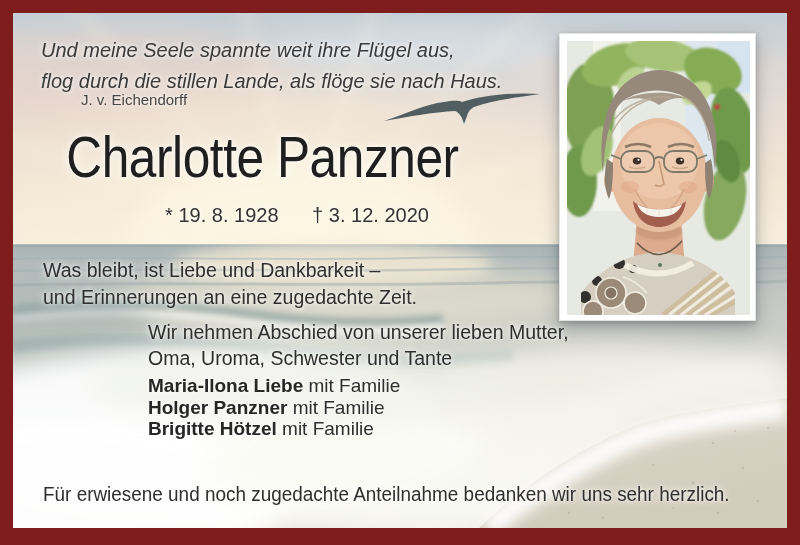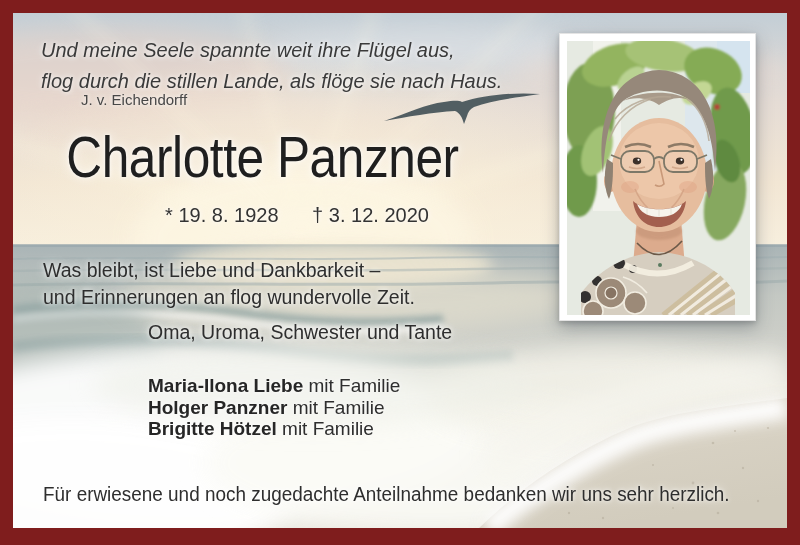--- a/index.html
+++ b/index.html
@@ -154,24 +154,25 @@
     <div class="txt name-wrap glow">
       <span class="nm">Charlotte Panzner</span>
     </div>
     <div class="txt dates glow">
       <span class="d">* 19. 8. 1928</span>
       <span class="d">† 3. 12. 2020</span>
     </div>
 
     <div class="txt remember glow">
       <div>Was bleibt, ist Liebe und Dankbarkeit –</div>
-      <div>und Erinnerungen an flog wundervolle Zeit.</div>
+      <div>und Erinnerungen an eine zugedachte Zeit.</div>
     </div>
 
     <div class="txt farewell glow">
+      <div>Wir nehmen Abschied von unserer lieben Mutter,</div>
       <div>Oma, Uroma, Schwester und Tante</div>
     </div>
 
     <div class="txt mourners glow">
       <div class="mourner-row"><b>Maria-Ilona Liebe</b><span> mit Familie</span></div>
       <div class="mourner-row"><b>Holger Panzner</b><span> mit Familie</span></div>
       <div class="mourner-row"><b>Brigitte Hötzel</b><span> mit Familie</span></div>
     </div>
 
     <div class="txt thanks glow">Für erwiesene und noch zugedachte Anteilnahme bedanken wir uns sehr herzlich.</div>

